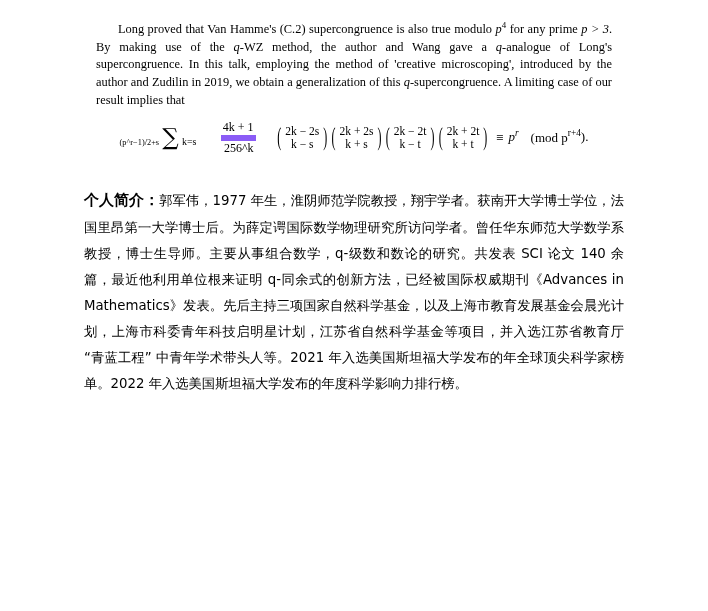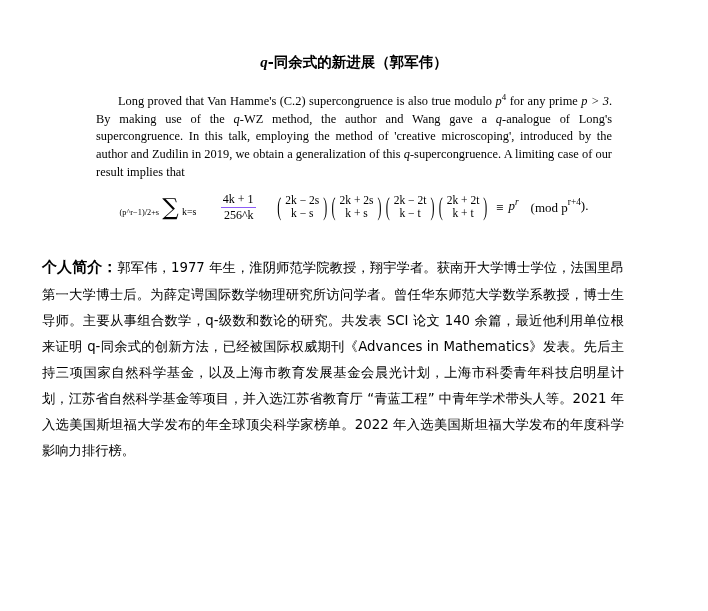--- a/index.html
+++ b/index.html
@@ -74,21 +74,21 @@
   .sum-sigma { font-size: 23px; line-height: 0.85; font-family: "DejaVu Serif", serif; }
   .sum-lim-bot { font-size: 10px; }
   .frac {
     display: inline-block;
     vertical-align: middle;
     text-align: right;
     font-size: 12px;
     margin: 0 18px;
   }
   .frac .num { display: block; padding: 0 2px; }
-  .frac .den { display: block; border-top: 1px solid #8b5cf6; padding: 0 2px; }
+  .frac .den { display: block; border-top: 6px solid #8b5cf6; padding: 0 2px; }
   .binom {
     display: inline-block;
     vertical-align: middle;
     position: relative;
     padding: 0 6px;
     margin: 0 0.5px;
   }
   .binom .paren-l, .binom .paren-r {
     position: absolute;
     top: 50%;
@@ -100,39 +100,38 @@
   .binom .stack {
     display: inline-block;
     text-align: center;
     font-size: 11.5px;
     line-height: 1.13;
     padding: 0 2px;
   }
   .equiv { margin: 0 5px; vertical-align: middle; }
   .modpart { margin-left: 12px; vertical-align: middle; }
   .bio {
-    margin: 30px 84px 0 42px;
+    margin: 30px 84px 0 84px;
     font-family: "DejaVu Sans", sans-serif;
     font-size: 13.3px;
     line-height: 1.95;
     text-align: justify;
     text-justify: inter-ideograph;
   }
   .bio .bio-label {
     font-weight: bold;
     font-size: 15px;
   }
 </style>
 </head>
 <body>
 
 <div class="page">
 
 
-  <div class="talk-title"><span class="ital">q</span><span>-同余式的新进展（郭军伟）</span></div>
 
   <div class="abstract">
     <span class="indent"></span><span>Long proved that Van Hamme's (C.2) supercongruence is also true modulo </span><span class="it">p</span><span class="sup">4</span><span> for any prime </span><span class="it">p &gt; 3</span><span>. By making use of the </span><span class="it">q</span><span>-WZ method, the author and Wang gave a </span><span class="it">q</span><span>-analogue of Long's supercongruence. In this talk, employing the method of 'creative microscoping', introduced by the author and Zudilin in 2019, we obtain a generalization of this </span><span class="it">q</span><span>-supercongruence. A limiting case of our result implies that</span>
   </div>
 
   <div class="formula">
     <span class="sum-block">
       <span class="sum-lim-top">(p^r−1)/2+s</span>
       <span class="sum-sigma">∑</span>
       <span class="sum-lim-bot">k=s</span>

